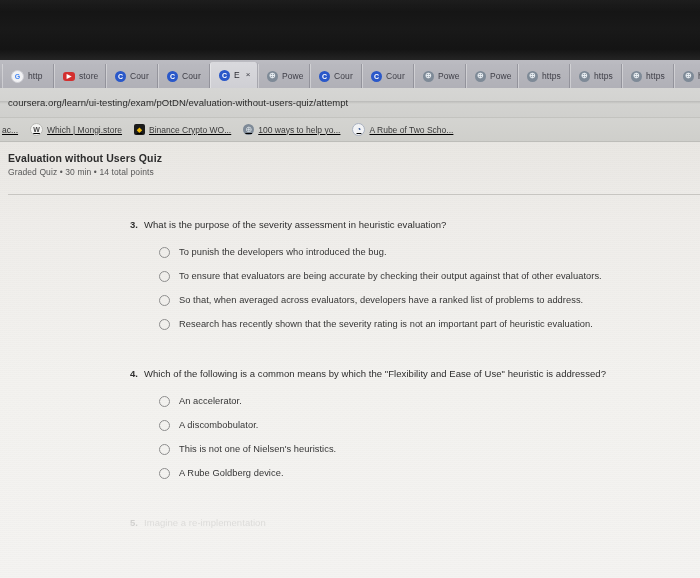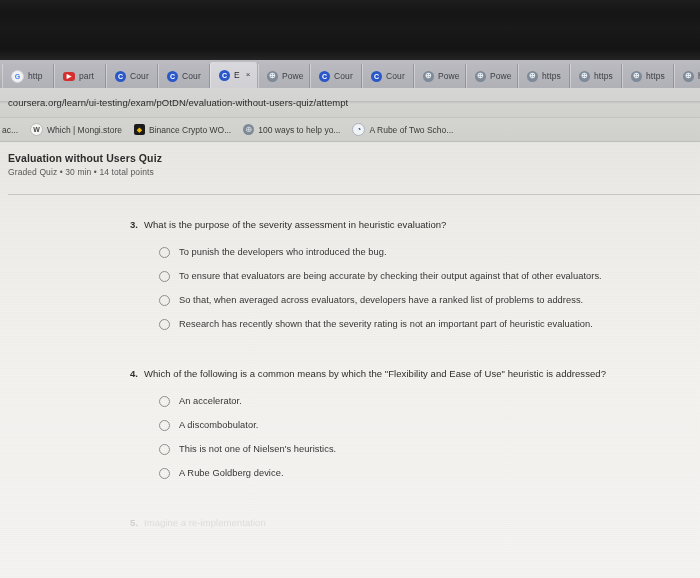--- a/index.html
+++ b/index.html
@@ -122,20 +122,21 @@
   .bookmarks {
     height: 24px;
     background: linear-gradient(180deg, #d4d4d1 0%, #cfcfcb 100%);
     display: flex;
     align-items: center;
     gap: 12px;
     padding-left: 2px;
     box-sizing: border-box;
     border-bottom: 1px solid #bdbdb9;
     overflow: hidden;
+    text-decoration: underline;
   }
   .bm {
     display: flex;
     align-items: center;
     gap: 4px;
     font-size: 8.5px;
     color: #3a3a3a;
     white-space: nowrap;
     flex: 0 0 auto;
   }
@@ -270,21 +271,21 @@
 
 <div class="browser">
 
   <div class="tabstrip" id="tabstrip">
       <div class="tab" style="width: 52px;">
         <span class="tab-fav fav-google">G</span>
         <span class="tab-title">http</span>
       </div>
       <div class="tab" style="width: 52px;">
         <span class="tab-fav fav-youtube">▶</span>
-        <span class="tab-title">part</span>
+        <span class="tab-title">store</span>
       </div>
       <div class="tab" style="width: 52px;">
         <span class="tab-fav fav-coursera">C</span>
         <span class="tab-title">Cour</span>
       </div>
       <div class="tab" style="width: 52px;">
         <span class="tab-fav fav-coursera">C</span>
         <span class="tab-title">Cour</span>
       </div>
       <div class="tab active" style="width: 48px;">

